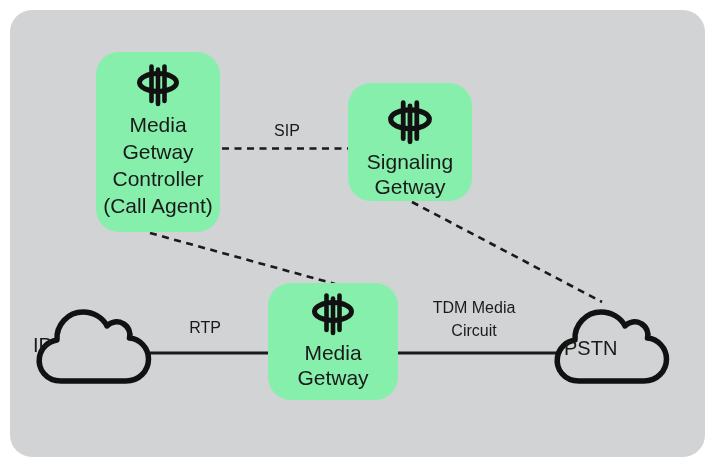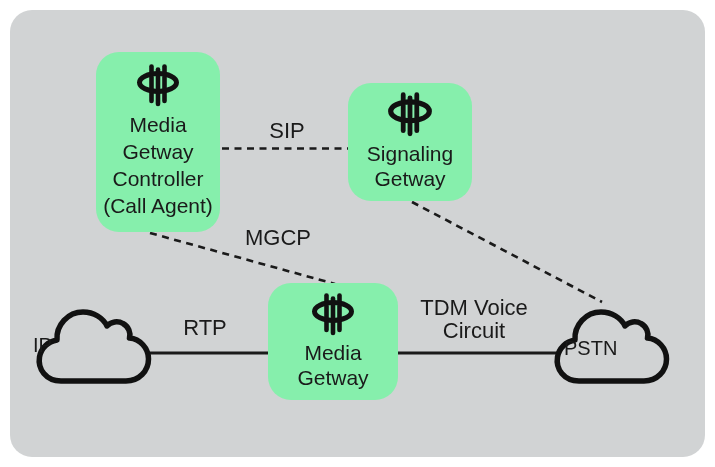--- a/index.html
+++ b/index.html
@@ -10,31 +10,31 @@
   .panel{
     position:absolute;left:10px;top:10px;width:695px;height:447px;
     background:#d1d3d4;border-radius:22px;
   }
   .lines-layer{position:absolute;left:0;top:0;width:715px;height:467px;}
   .node{
     position:absolute;background:#86efac;border-radius:23px;
     display:flex;flex-direction:column;align-items:center;
   }
   .node-mgc{left:96px;top:52px;width:124px;height:180px;padding-top:11px;box-sizing:border-box;}
-  .node-sg{left:348px;top:83px;width:124px;height:118px;padding-top:8px;box-sizing:border-box;}
+  .node-sg{left:348px;top:83px;width:124px;height:118px;padding-top:16px;box-sizing:border-box;}
   .node-mg{left:268px;top:283px;width:130px;height:117px;padding-top:9px;box-sizing:border-box;}
   .node .txt{font-size:21px;line-height:27px;text-align:center;white-space:nowrap;}
   .node-sg .txt,.node-mg .txt{line-height:25px;}
   .gw-icon{display:block;margin:0 auto 2px auto;}
   .cloud{position:absolute;}
   .cloud-label{
     position:absolute;font-size:20px;text-align:left;white-space:nowrap;
   }
   .link-label{
-    position:absolute;font-size:22px;text-align:center;white-space:nowrap;line-height:23px;
+    position:absolute;font-size:16px;text-align:center;white-space:nowrap;line-height:23px;
   }
   .lbl-sip{left:237px;top:119px;width:100px;}
   .lbl-mgcp{left:228px;top:226px;width:100px;}
   .lbl-ss7{left:480px;top:224px;width:100px;}
   .lbl-rtp{left:155px;top:316px;width:100px;}
   .lbl-tdm{left:404px;top:296px;width:140px;}
   .lbl-ip{left:33px;top:334px;width:122px;}
   .lbl-pstn{left:564px;top:337px;width:128px;}
 </style>
 </head>
@@ -120,19 +120,18 @@
         <line x1="22" y1="6.5" x2="22" y2="41"></line>
         <line x1="15.5" y1="14" x2="15.5" y2="38"></line>
         <line x1="28.5" y1="14" x2="28.5" y2="38"></line>
       </g>
     </svg>
     <div class="txt">Media</div>
     <div class="txt">Getway</div>
   </div>
 
   <div class="link-label lbl-sip">SIP</div>
-  <div class="link-label lbl-mgcp">MGCP</div>
   <div class="link-label lbl-rtp">RTP</div>
   <div class="link-label lbl-tdm">
-    <div>TDM Voice</div>
+    <div>TDM Media</div>
     <div>Circuit</div>
   </div>
 </div>
 
 </body></html>

